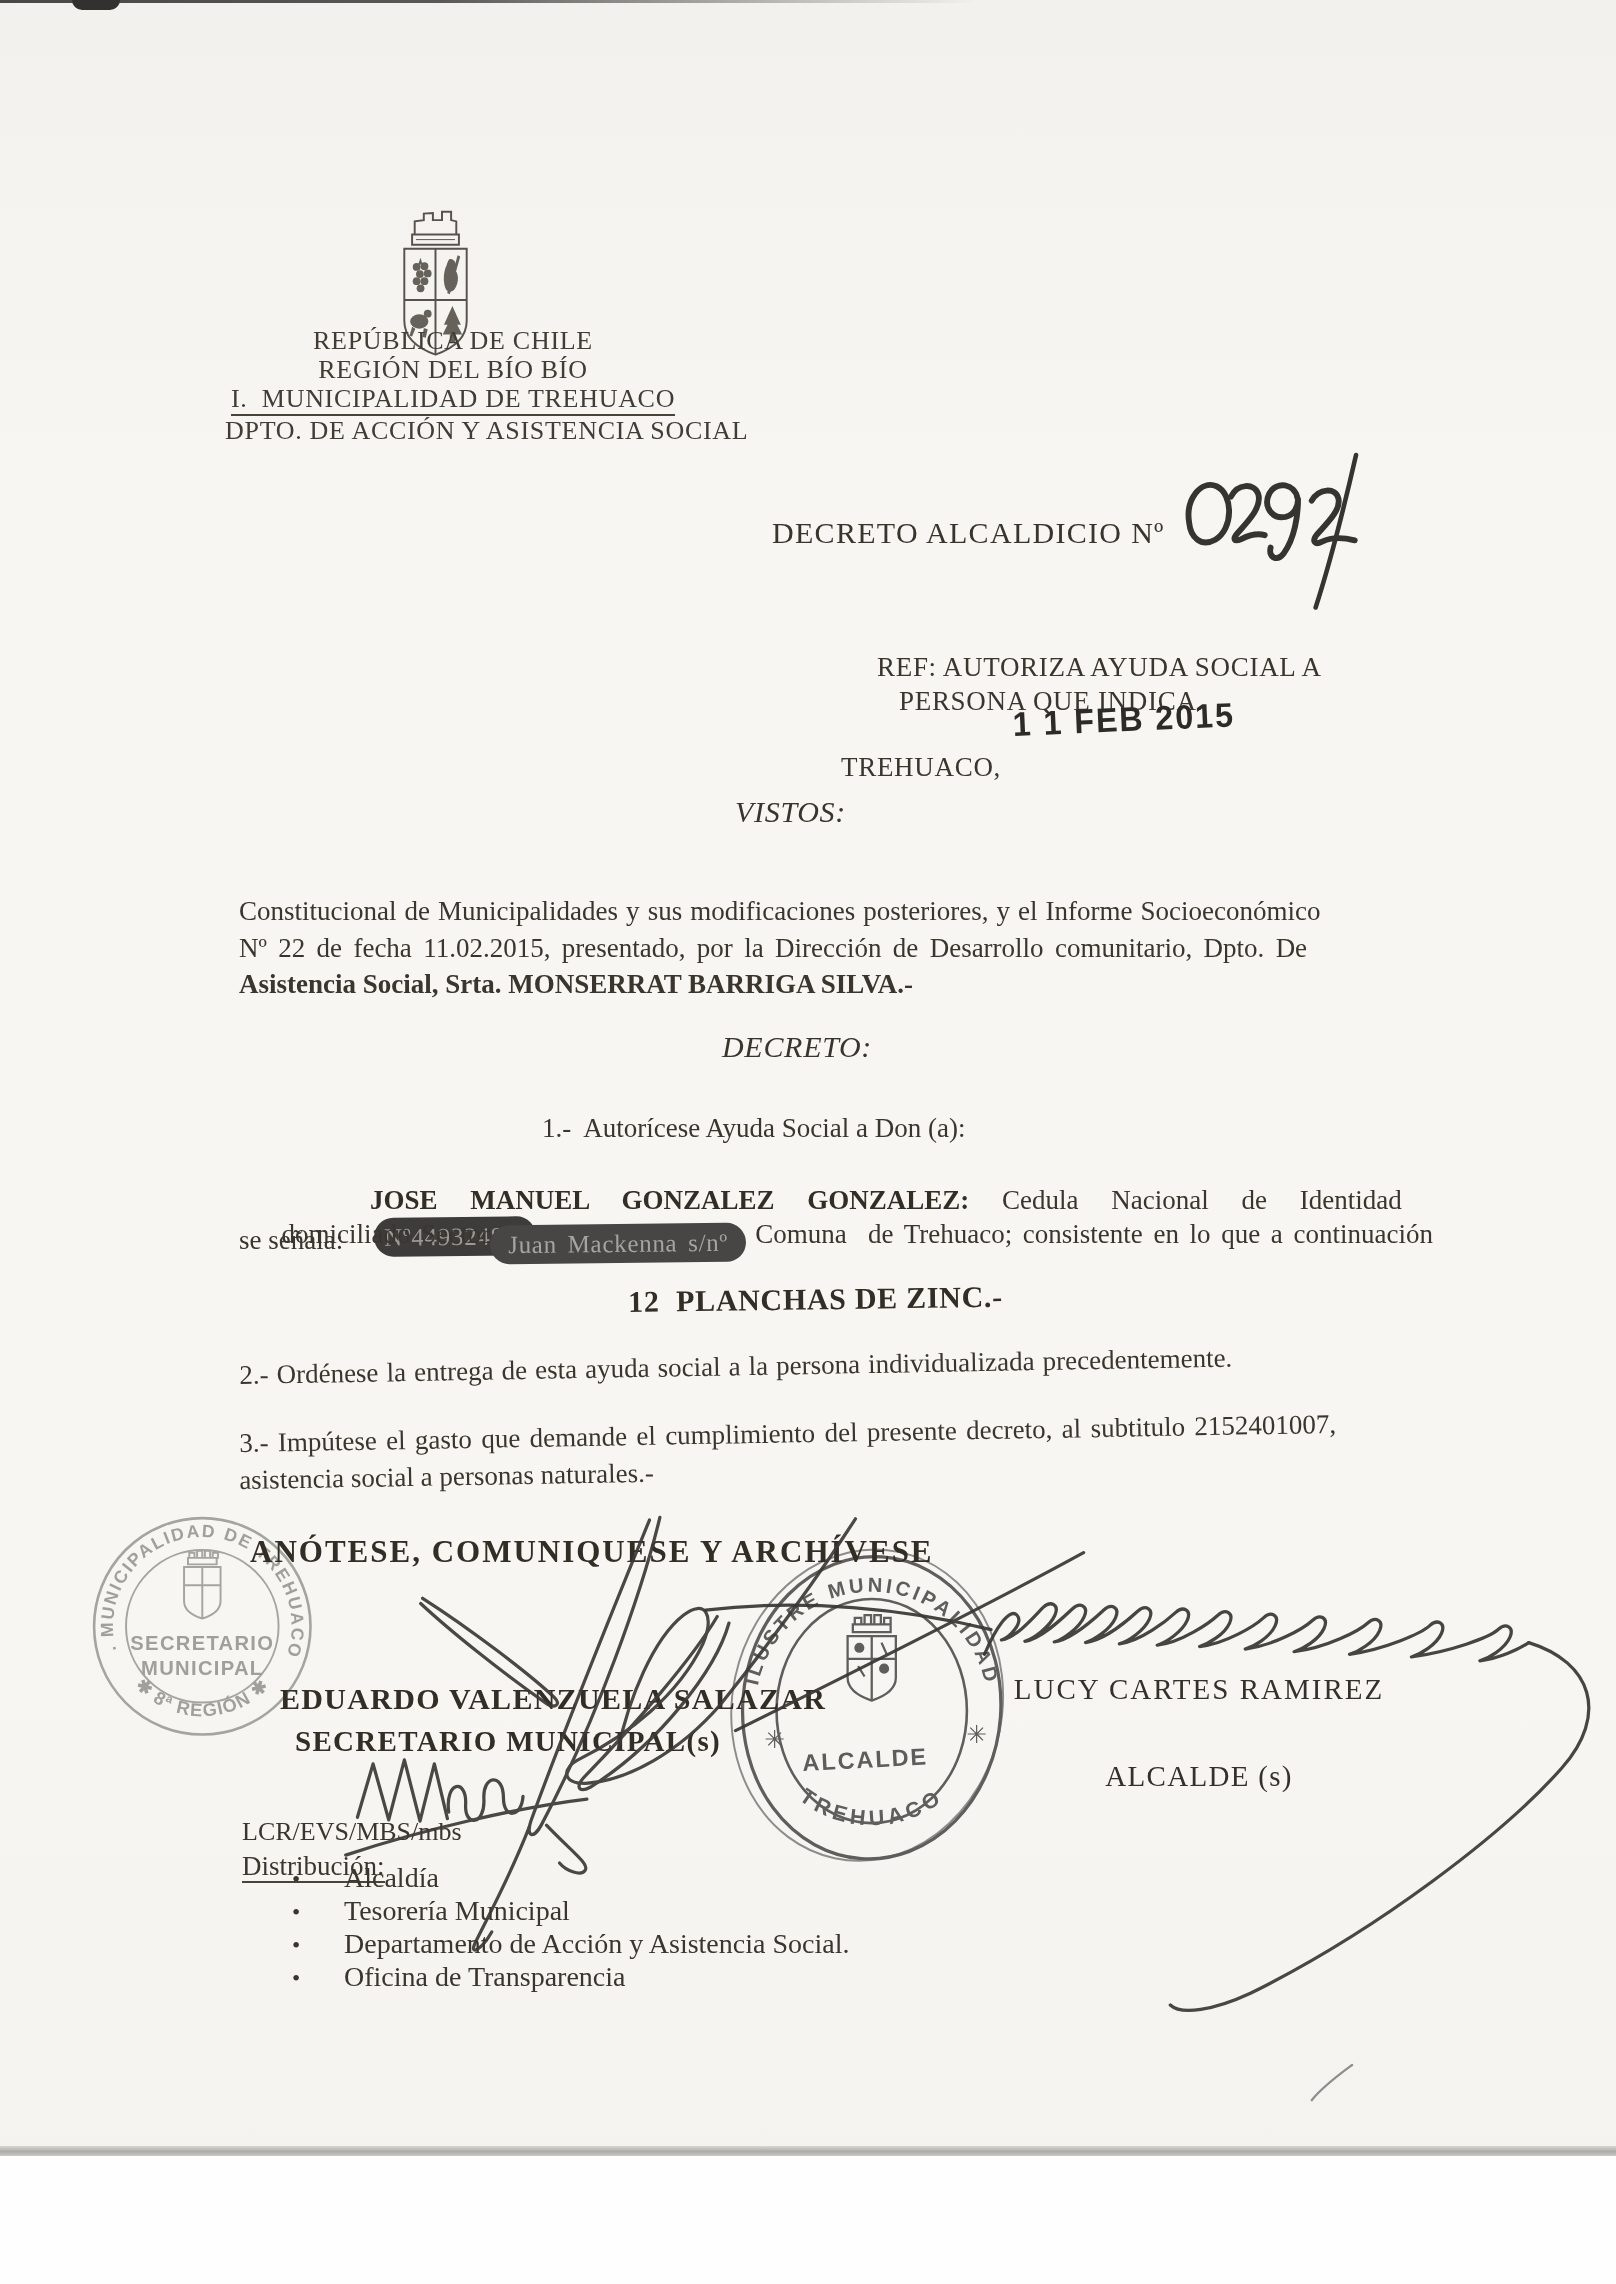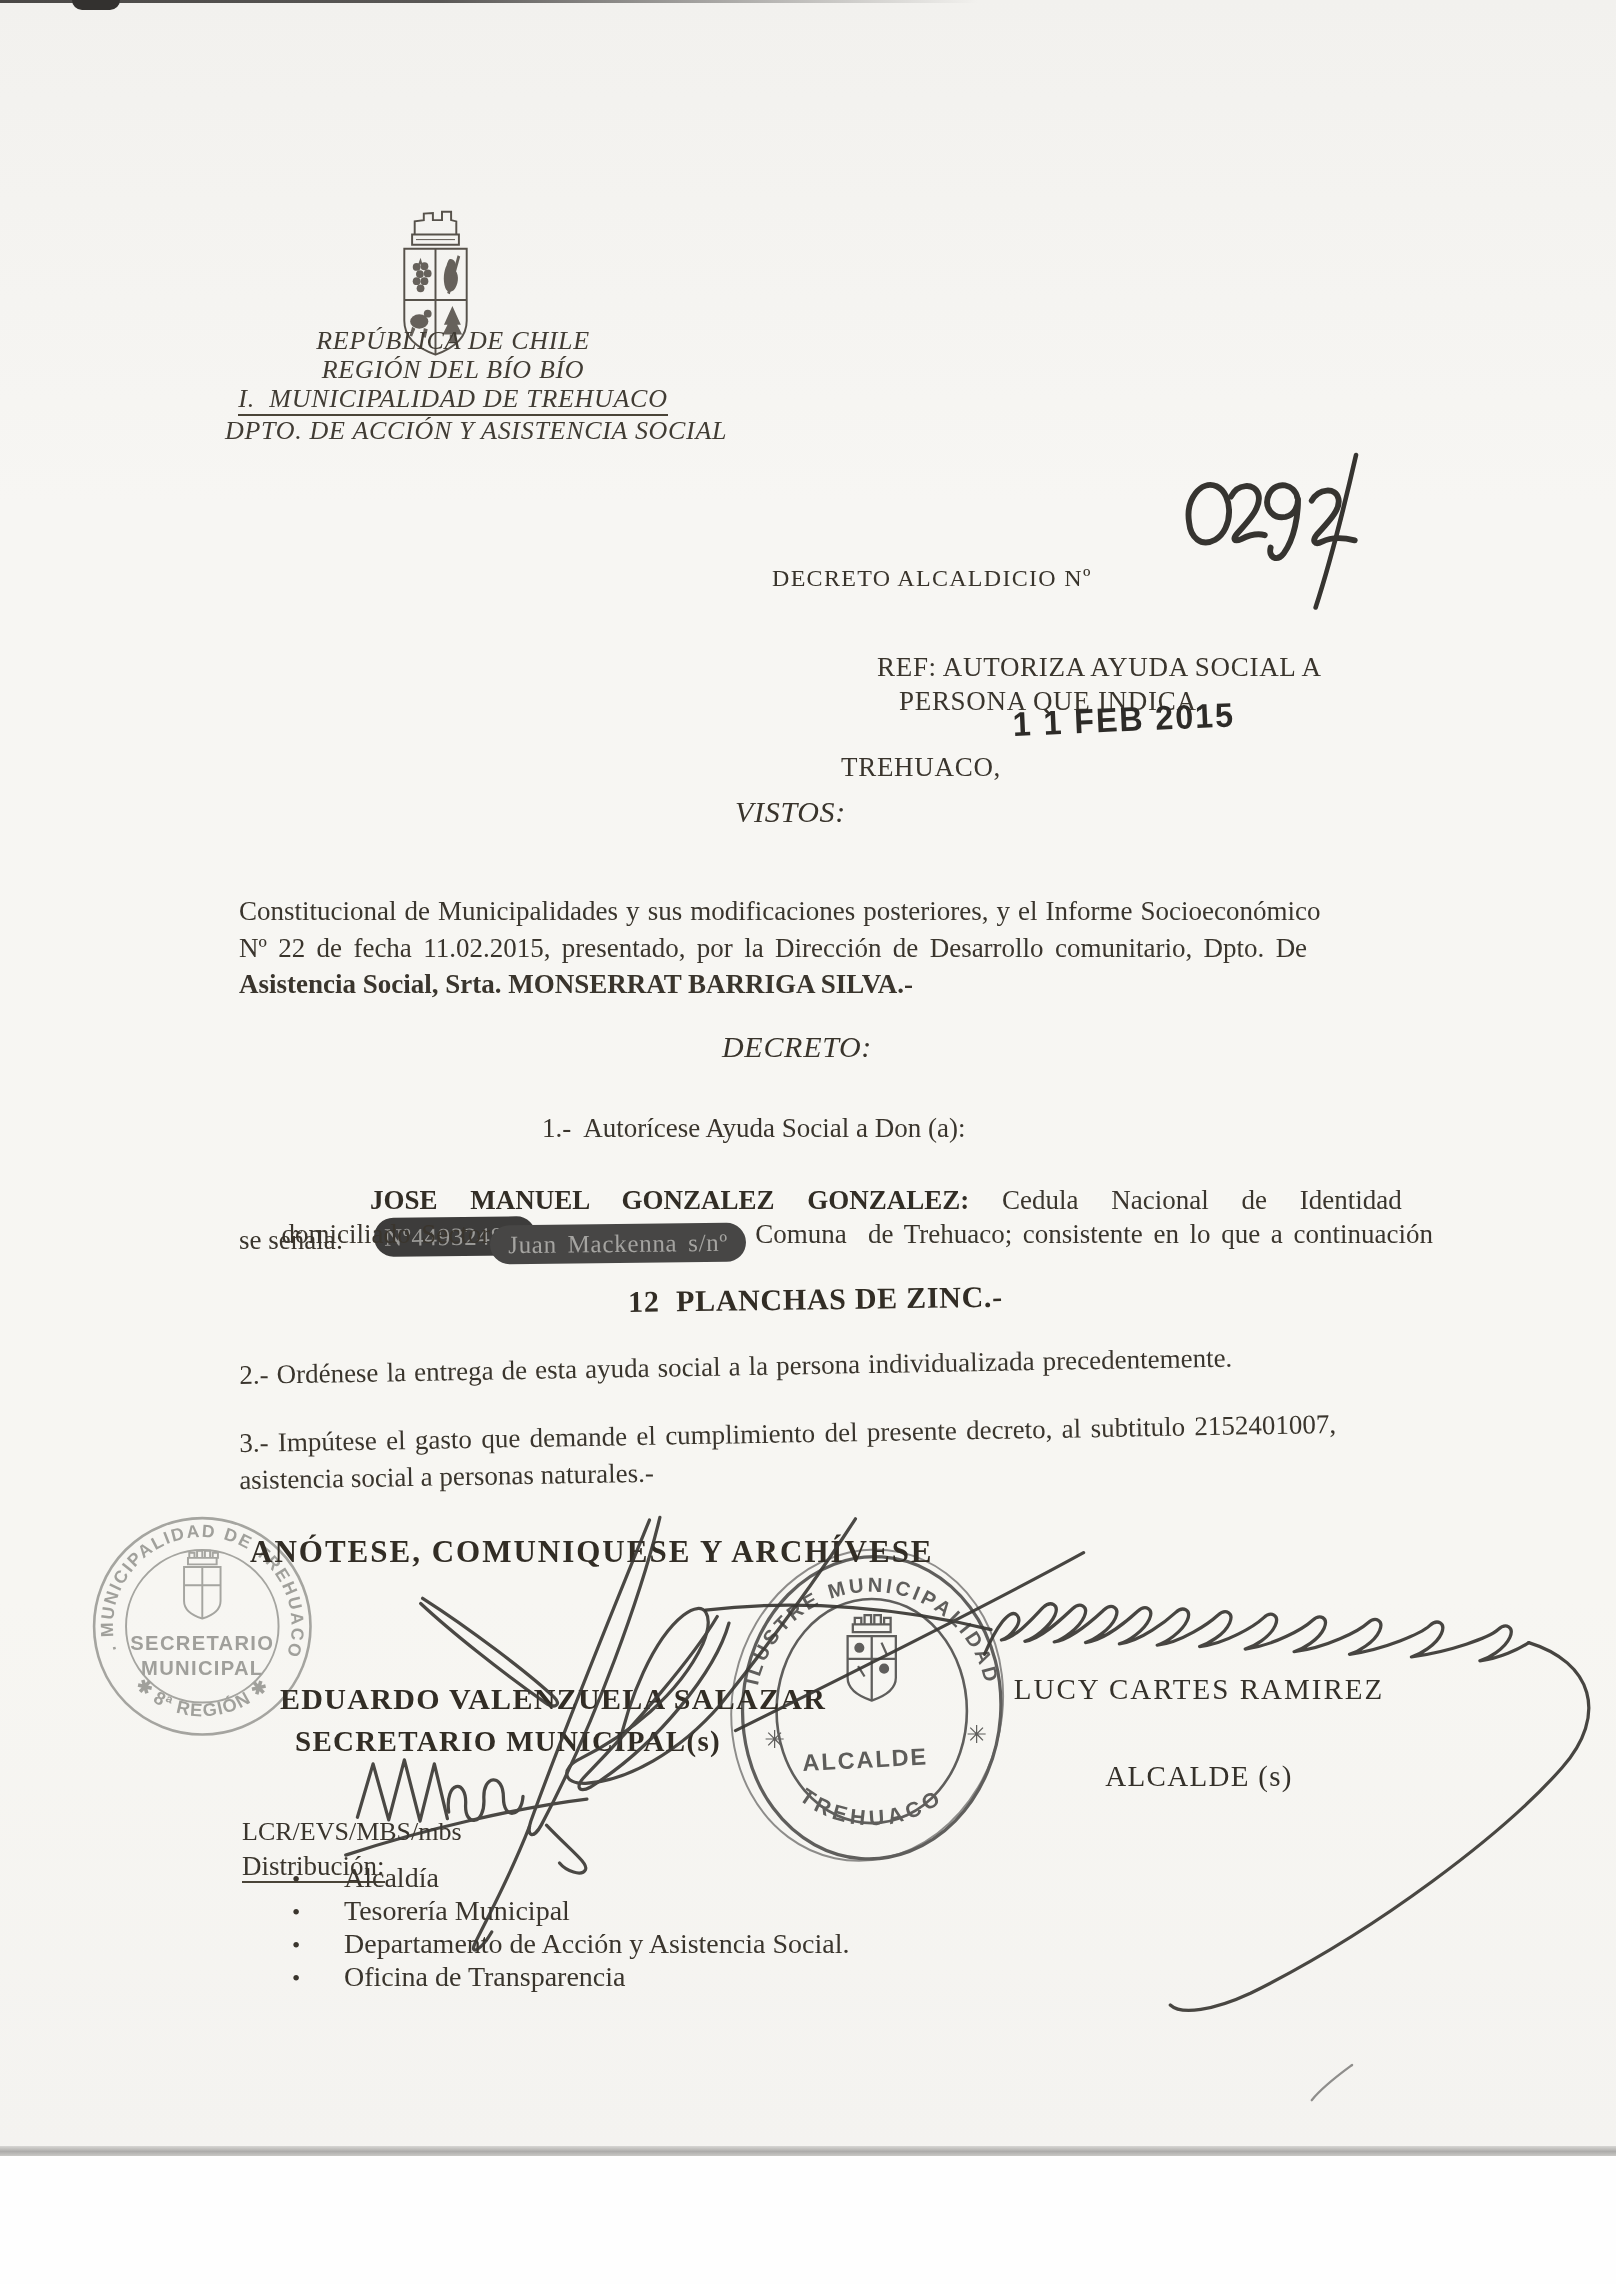--- a/index.html
+++ b/index.html
@@ -3,24 +3,24 @@
 <meta charset="utf-8">
 <style>
   html,body{margin:0;padding:0;background:#e8e8e8;}
   .page{
     position:relative;width:1617px;height:2284px;overflow:hidden;
     background:linear-gradient(180deg,#f2f1ee 0%,#f7f6f3 22%,#f7f6f2 70%,#f4f3f0 94%,#f2f1ee 100%);
     font-family:"Liberation Serif",serif;color:#3a352d;
   }
   .ln{position:absolute;white-space:pre;font-size:27px;line-height:1;color:#3a352d;transform-origin:left top;}
   .bold{font-weight:700;color:#322d25;}
-  .hdr{position:absolute;left:225px;top:326px;width:456px;text-align:center;font-size:26px;line-height:29px;letter-spacing:0.7px;color:#413c34;font-style:italic;}
+  .hdr{position:absolute;left:225px;top:326px;width:456px;text-align:center;font-size:26px;line-height:29px;letter-spacing:0.7px;color:#413c34;}
   .hdr div{white-space:pre;}
   .underlined{display:inline-block;border-bottom:2px solid #4a4438;padding-bottom:0.7px;}
-  .title{font-size:24px;letter-spacing:1.3px;color:#39342c;margin-top:48px;}
+  .title{font-size:30px;letter-spacing:1.3px;color:#39342c;}
   .refline{font-size:27px;letter-spacing:0.7px;margin-top:32px;}
   .datestamp{
     position:absolute;left:1012px;top:705px;font-family:"Liberation Sans",sans-serif;
     font-weight:700;font-size:34px;letter-spacing:2px;color:#2d2b28;
     transform:rotate(-2.5deg) scaleX(.95);transform-origin:left top;white-space:pre;
   }
   .heading-it{font-size:30px;font-style:italic;letter-spacing:0.7px;color:#39342c;}
   .redact{
     display:inline-block;vertical-align:-9px;height:39px;border-radius:19.6px;
     text-align:center;font-size:25px;line-height:39px;letter-spacing:0.7px;white-space:pre;

